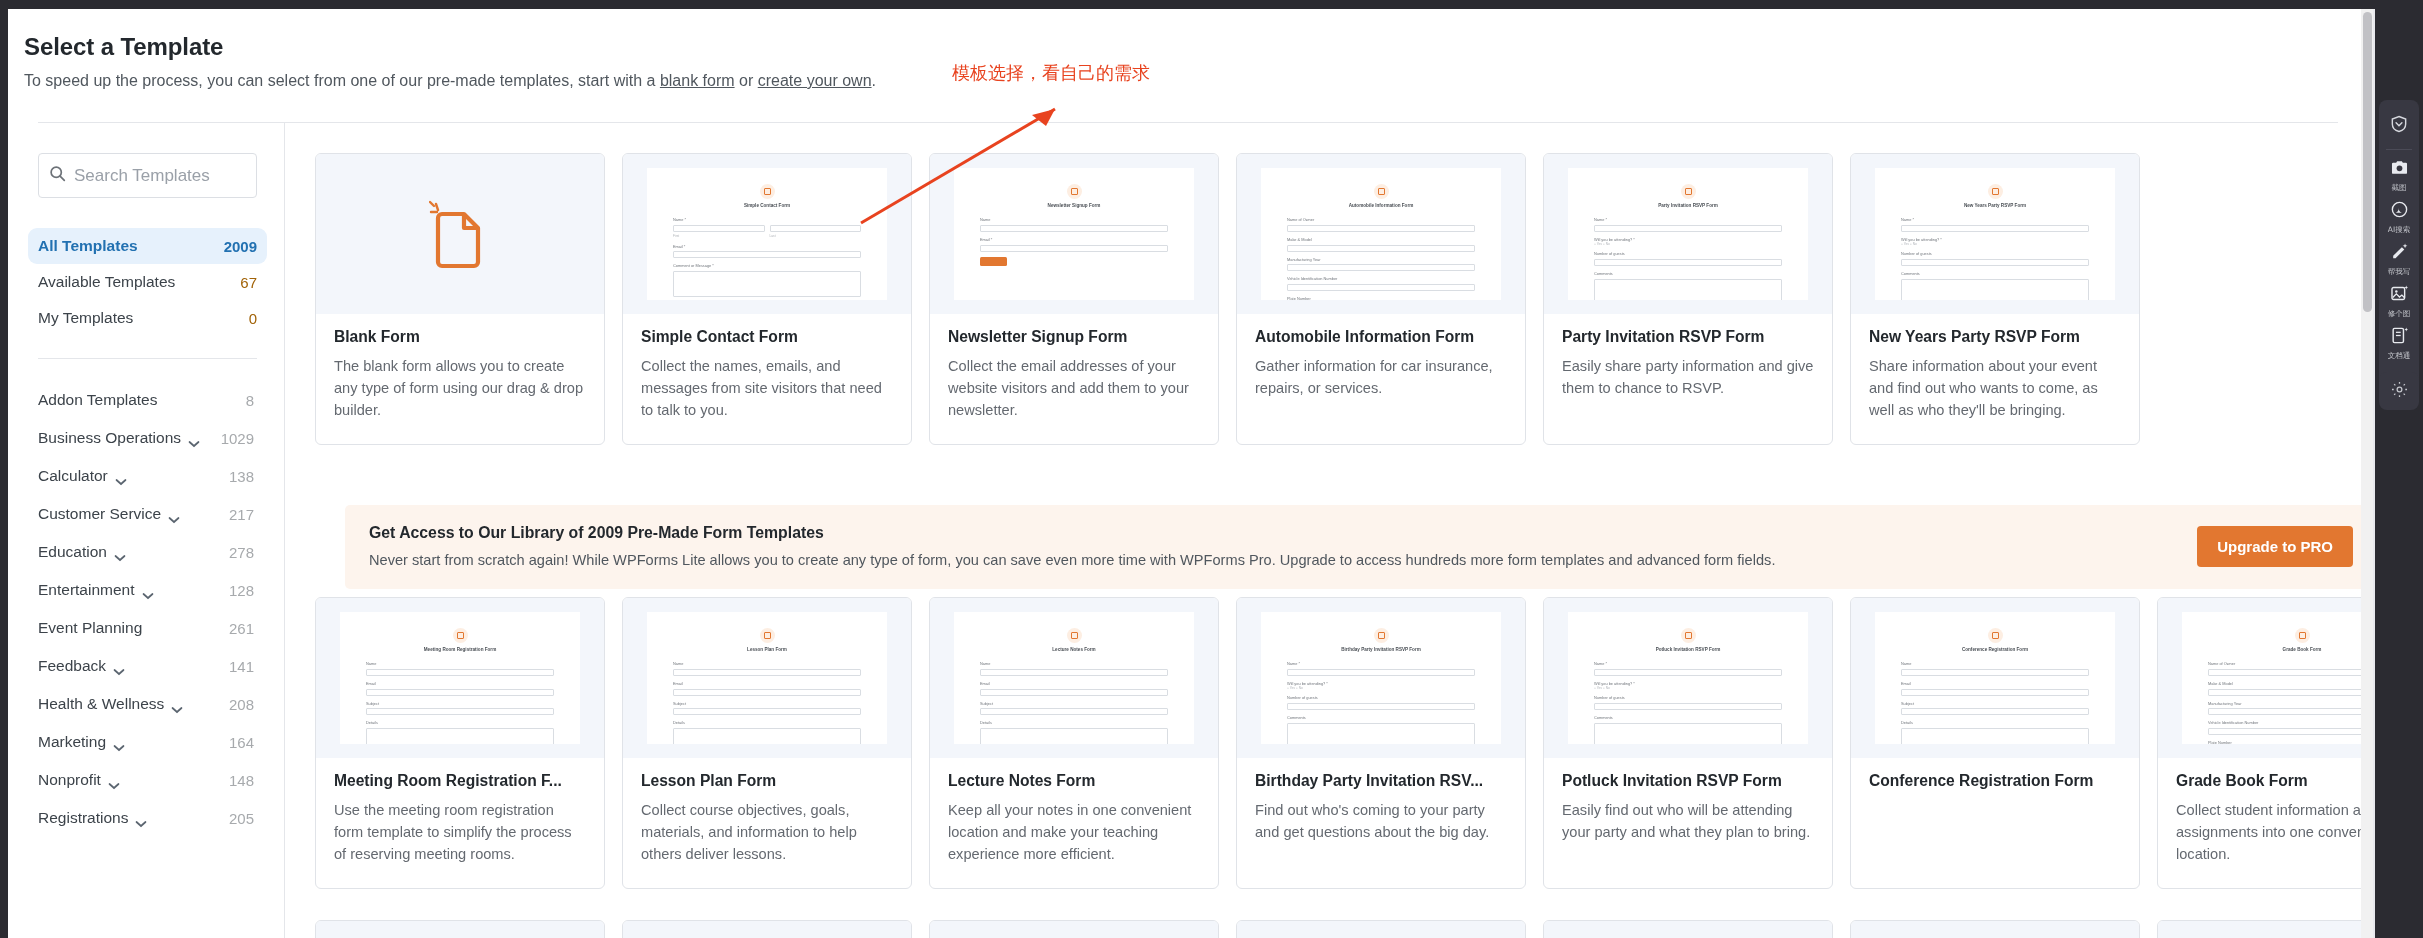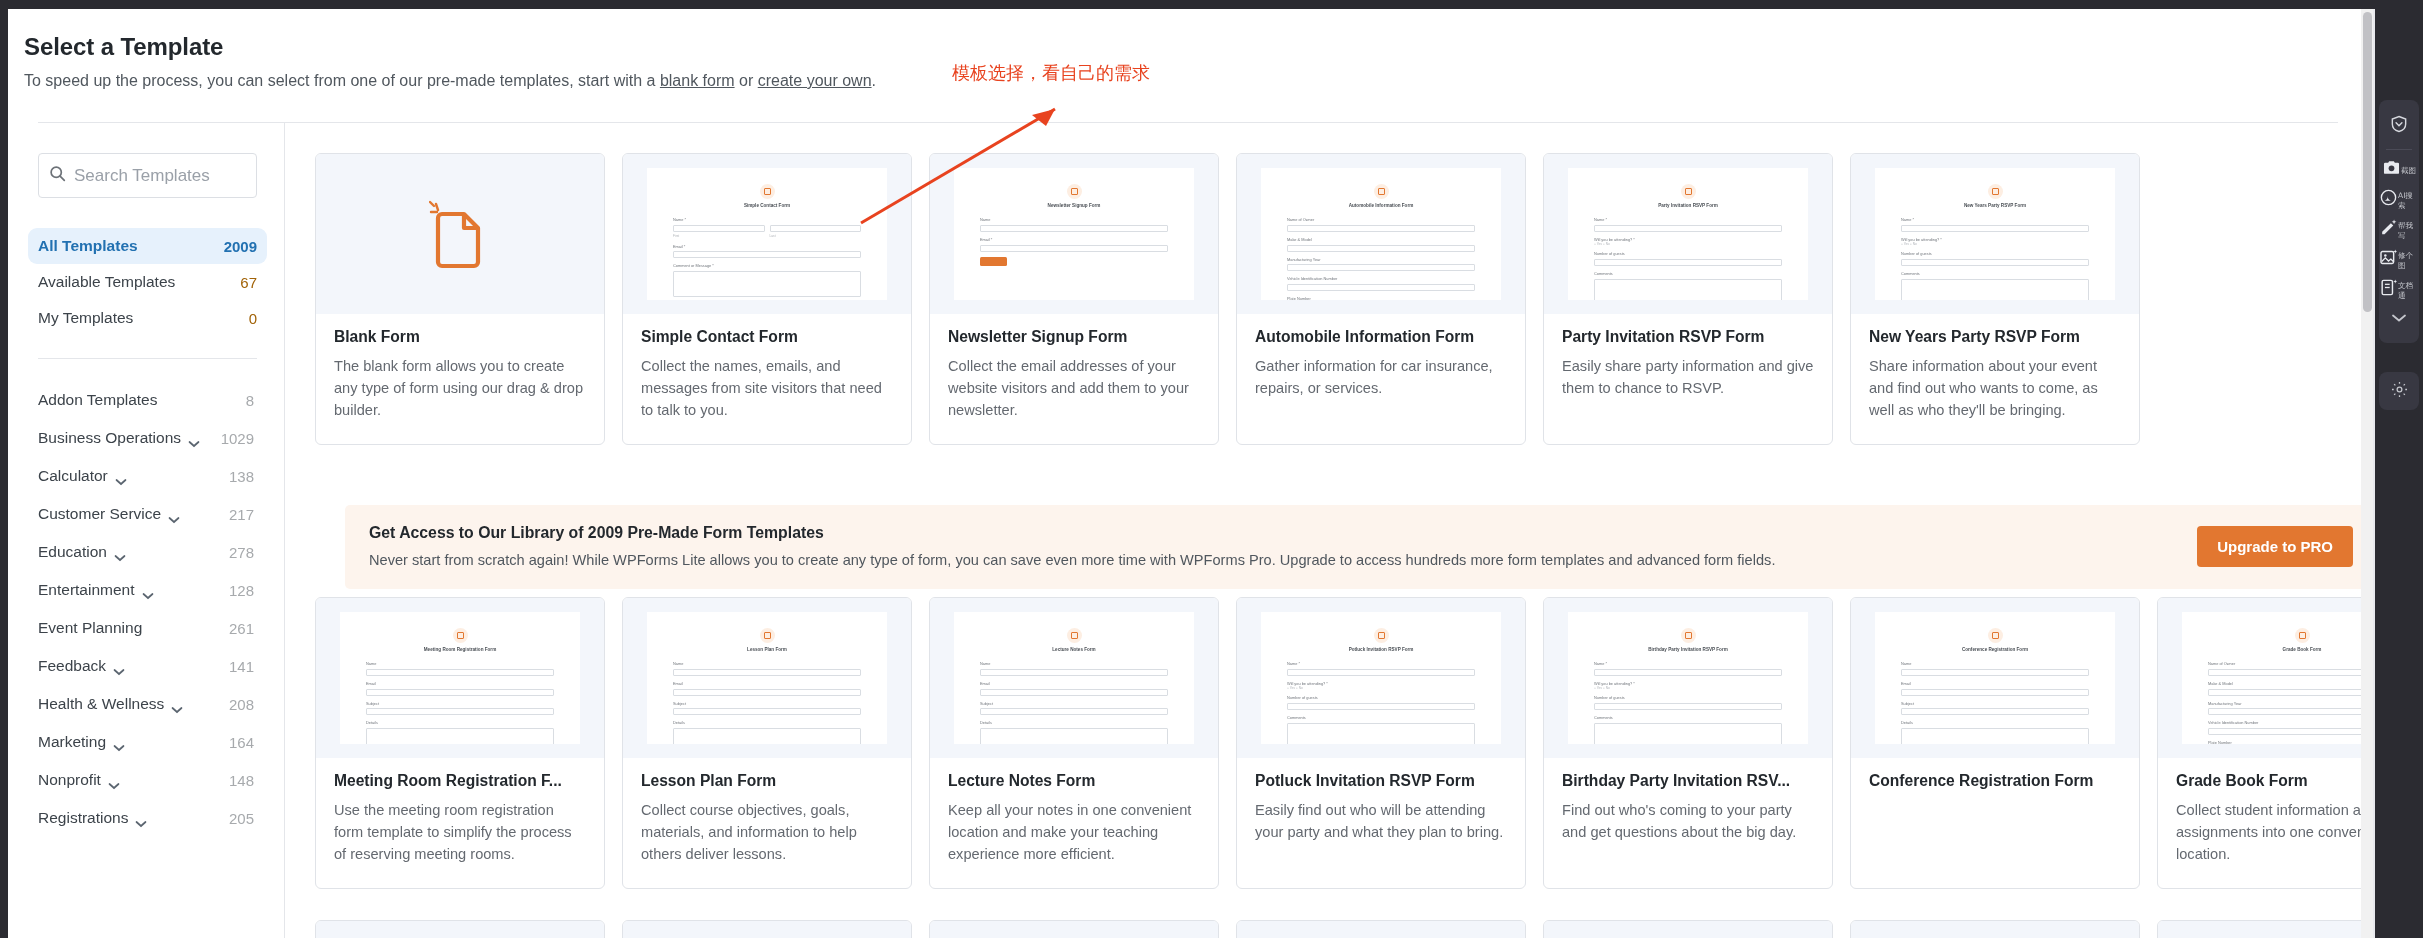--- a/index.html
+++ b/index.html
@@ -84,21 +84,21 @@
 
   
   .annot-text { position:absolute; left:944px; top:52px; font-size:18px; color:#e8431f; font-family:"DejaVu Sans", sans-serif; white-space:nowrap; }
   .annot-arrow { position:absolute; left:835px; top:90px; width:230px; height:135px; pointer-events:none; }
 
   
   .tool { position:absolute; right:0; top:0; width:48px; height:938px; background:#2b2b31; }
   .toolcard { position:absolute; left:4px; top:100px; width:40px; background:#383842; border-radius:8px; padding:8px 0 10px 0; display:flex; flex-direction:column; align-items:center; }
   .tool-shield { margin:6px 0 9px 0; }
   .tool-div { width:26px; height:1px; background:#4b4b57; margin:2px 0 8px 0; }
-  .tool-item { display:flex; flex-direction:row; align-items:center; margin-bottom:7px; cursor:pointer; }
+  .tool-item { display:flex; flex-direction:column; align-items:center; margin-bottom:7px; cursor:pointer; }
   .tool-item .lb { font-size:7.5px; color:#c4c6cc; margin-top:2px; font-family:"DejaVu Sans", sans-serif; }
   .tool-more { margin:1px 0 6px 0; cursor:pointer; }
   .toolcard2 { position:absolute; left:4px; top:372px; width:40px; height:38px; background:#383842; border-radius:8px; display:flex; align-items:center; justify-content:center; }
   
   .scroll-track { position:absolute; right:50px; top:9px; width:12px; height:929px; background:#f1f1f1; }
   .scroll-thumb { position:absolute; right:51px; top:12px; width:9px; height:300px; background:#c1c1c5; border-radius:5px; }
 </style>
 </head>
 <body>
 
@@ -479,59 +479,59 @@
             <div class="card-desc">Keep all your notes in one convenient location and make your teaching experience more efficient.</div>
           </div>
         </div>
         <div class="card">
           <div class="thumb">
             <div class="thumb-inner">
               <div class="mini">
                 <div class="logo">
                   <i></i>
                 </div>
-                <div class="mt">Potluck Invitation RSVP Form</div>
+                <div class="mt">Birthday Party Invitation RSVP Form</div>
                 <div class="lbl">Name *</div>
                 <div class="inp"></div>
                 <div class="lbl">Will you be attending? *</div>
                 <div class="sub">○ Yes  ○ No</div>
                 <div class="lbl">Number of guests</div>
                 <div class="inp"></div>
                 <div class="lbl">Comments</div>
                 <div class="inp tall"></div>
               </div>
             </div>
           </div>
           <div class="card-body">
-            <div class="card-title">Potluck Invitation RSVP Form</div>
-            <div class="card-desc">Easily find out who will be attending your party and what they plan to bring.</div>
+            <div class="card-title">Birthday Party Invitation RSV...</div>
+            <div class="card-desc">Find out who's coming to your party and get questions about the big day.</div>
           </div>
         </div>
         <div class="card">
           <div class="thumb">
             <div class="thumb-inner">
               <div class="mini">
                 <div class="logo">
                   <i></i>
                 </div>
-                <div class="mt">Birthday Party Invitation RSVP Form</div>
+                <div class="mt">Potluck Invitation RSVP Form</div>
                 <div class="lbl">Name *</div>
                 <div class="inp"></div>
                 <div class="lbl">Will you be attending? *</div>
                 <div class="sub">○ Yes  ○ No</div>
                 <div class="lbl">Number of guests</div>
                 <div class="inp"></div>
                 <div class="lbl">Comments</div>
                 <div class="inp tall"></div>
               </div>
             </div>
           </div>
           <div class="card-body">
-            <div class="card-title">Birthday Party Invitation RSV...</div>
-            <div class="card-desc">Find out who's coming to your party and get questions about the big day.</div>
+            <div class="card-title">Potluck Invitation RSVP Form</div>
+            <div class="card-desc">Easily find out who will be attending your party and what they plan to bring.</div>
           </div>
         </div>
         <div class="card">
           <div class="thumb">
             <div class="thumb-inner">
               <div class="mini">
                 <div class="logo">
                   <i></i>
                 </div>
                 <div class="mt">Conference Registration Form</div>

